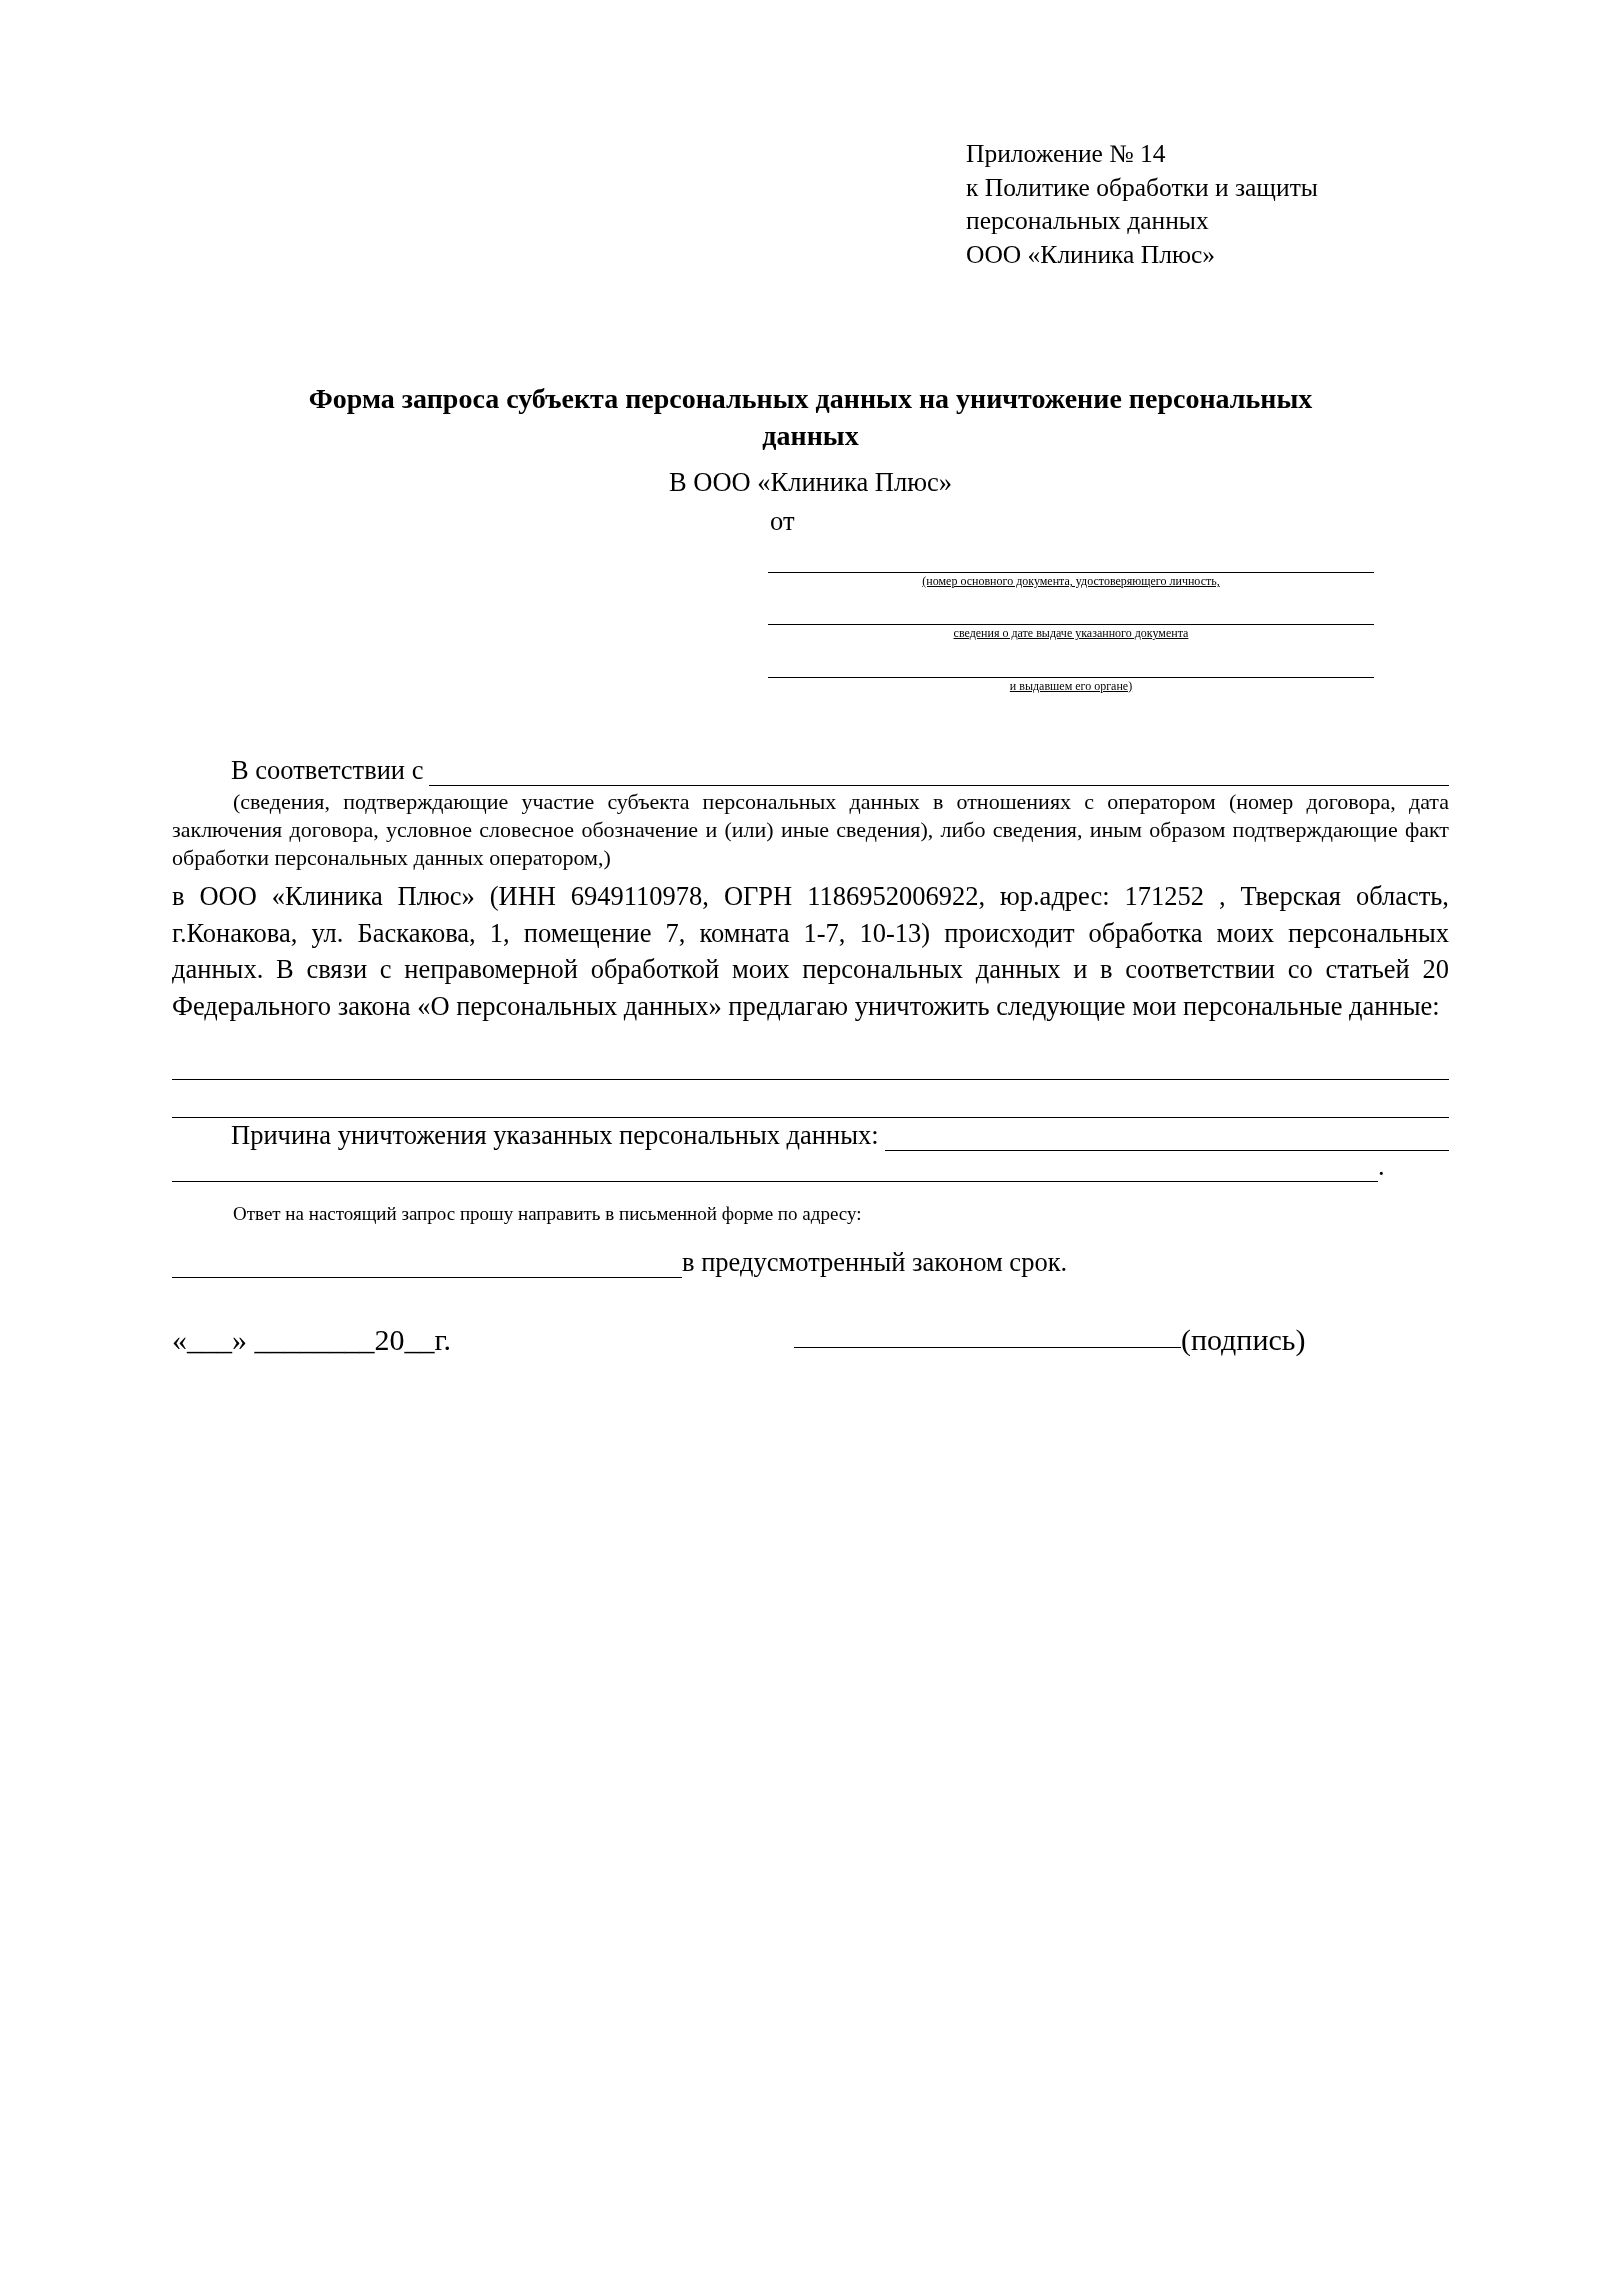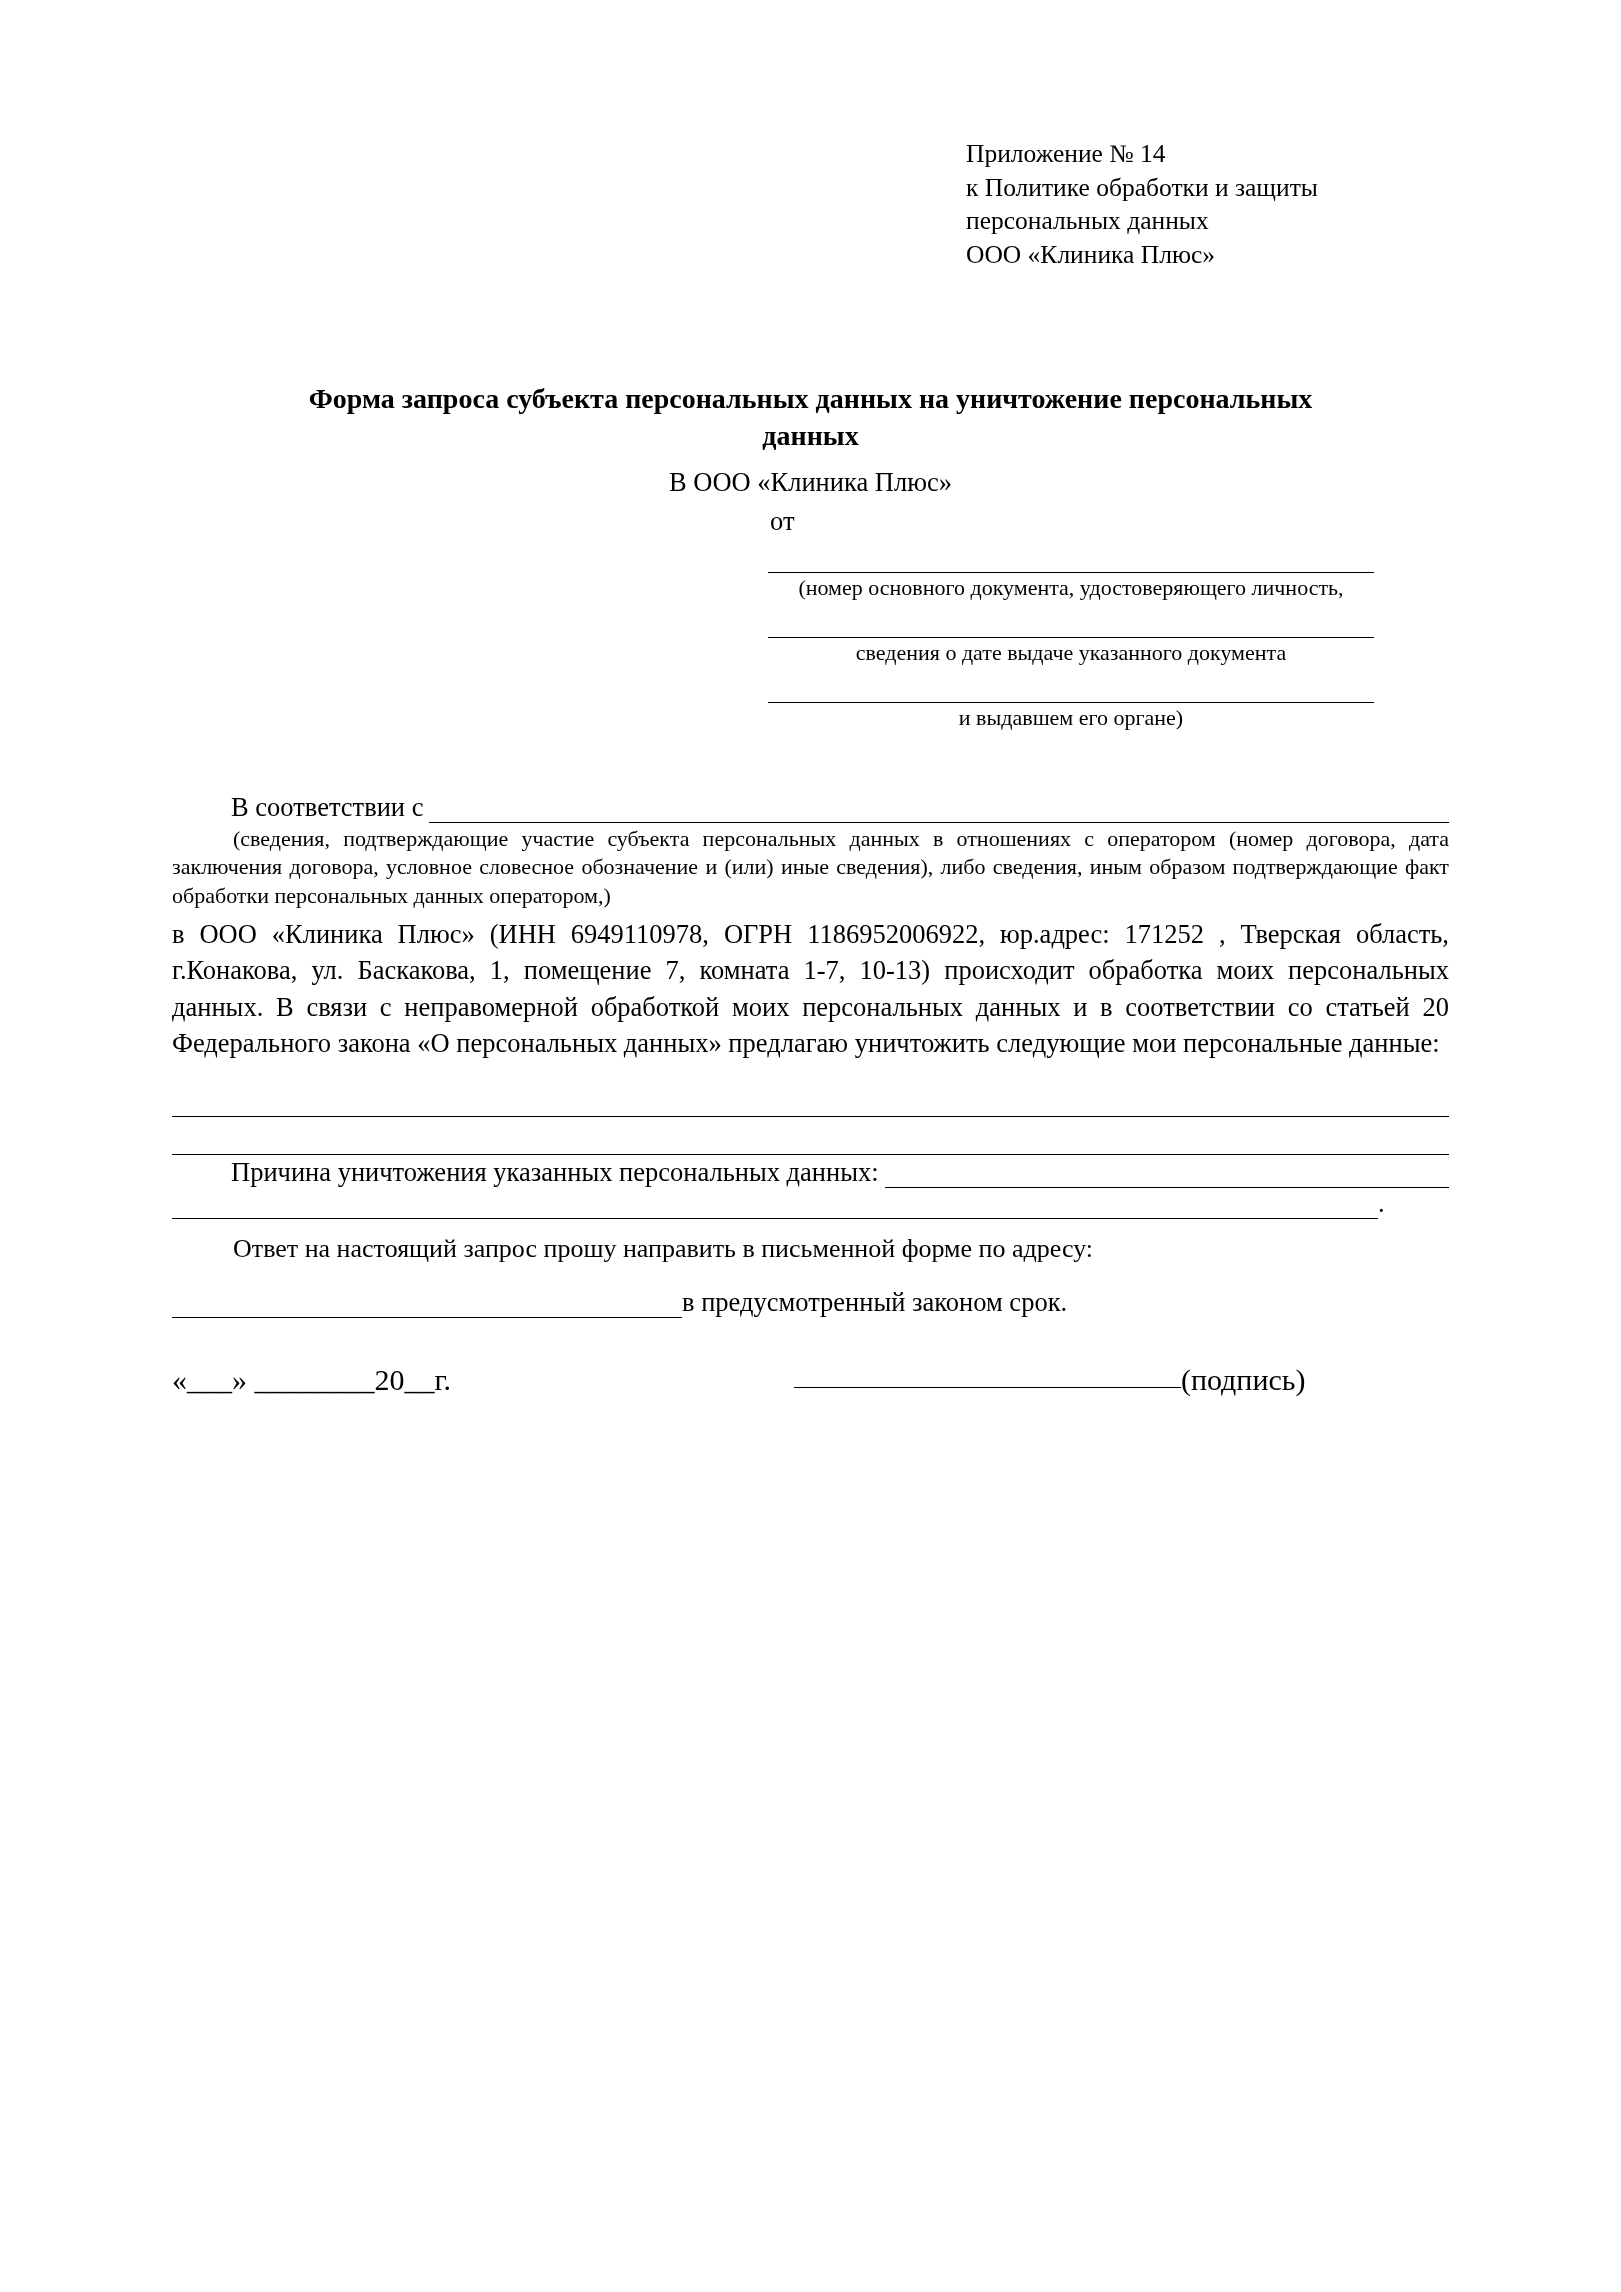--- a/index.html
+++ b/index.html
@@ -64,21 +64,21 @@
     height: 25.5px;
     width: 606px;
   }
   .caption {
     text-align: center;
     font-size: 17.6px;
     width: 606px;
     line-height: 1.25;
     margin-top: 1px;
   }
-  .caption.small { font-size: 22px; }
+  .caption.small { font-size: 12px; text-decoration: underline; }
   .field-group.tight .rule { margin-top: 9.8px; }
 
   
   .accord {
     margin-top: 61px;
     font-size: 26.5px;
     display: flex;
     align-items: flex-end;
   }
   .accord .lbl { padding-left: 59px; white-space: pre; }
@@ -133,22 +133,22 @@
     font-size: 26.5px;
   }
   .reason-tail .line {
     width: 1206px;
     border-bottom: 1.6px solid #000;
     height: 23.5px;
   }
 
   
   .answer-par {
-    margin-top: 12px;
-    font-size: 26px;
+    margin-top: 19px;
+    font-size: 19px;
     line-height: 1.38;
     text-align: justify;
   }
   .answer-tail {
     display: flex;
     align-items: flex-end;
     font-size: 26.5px;
     margin-top: 20px;
   }
   .answer-tail .line {

